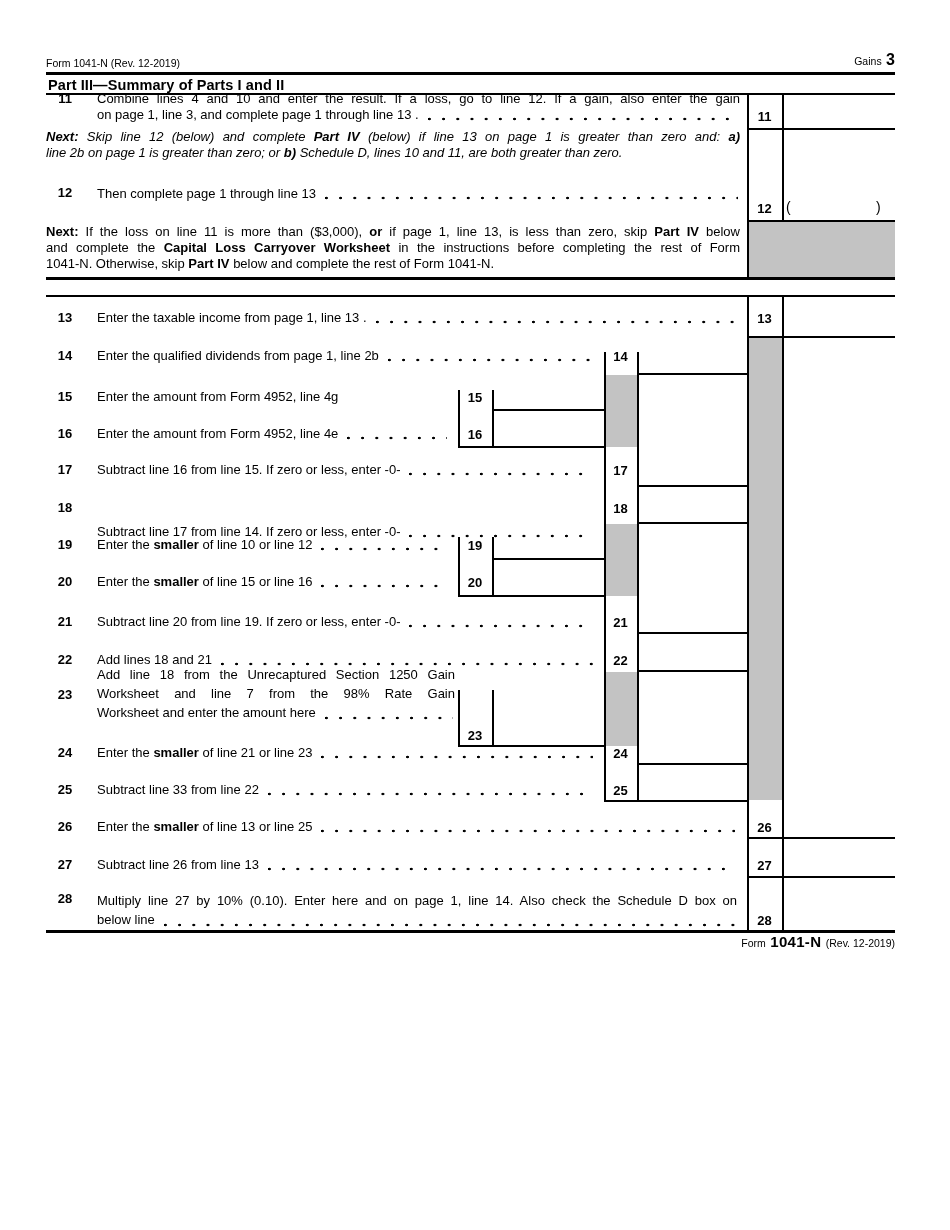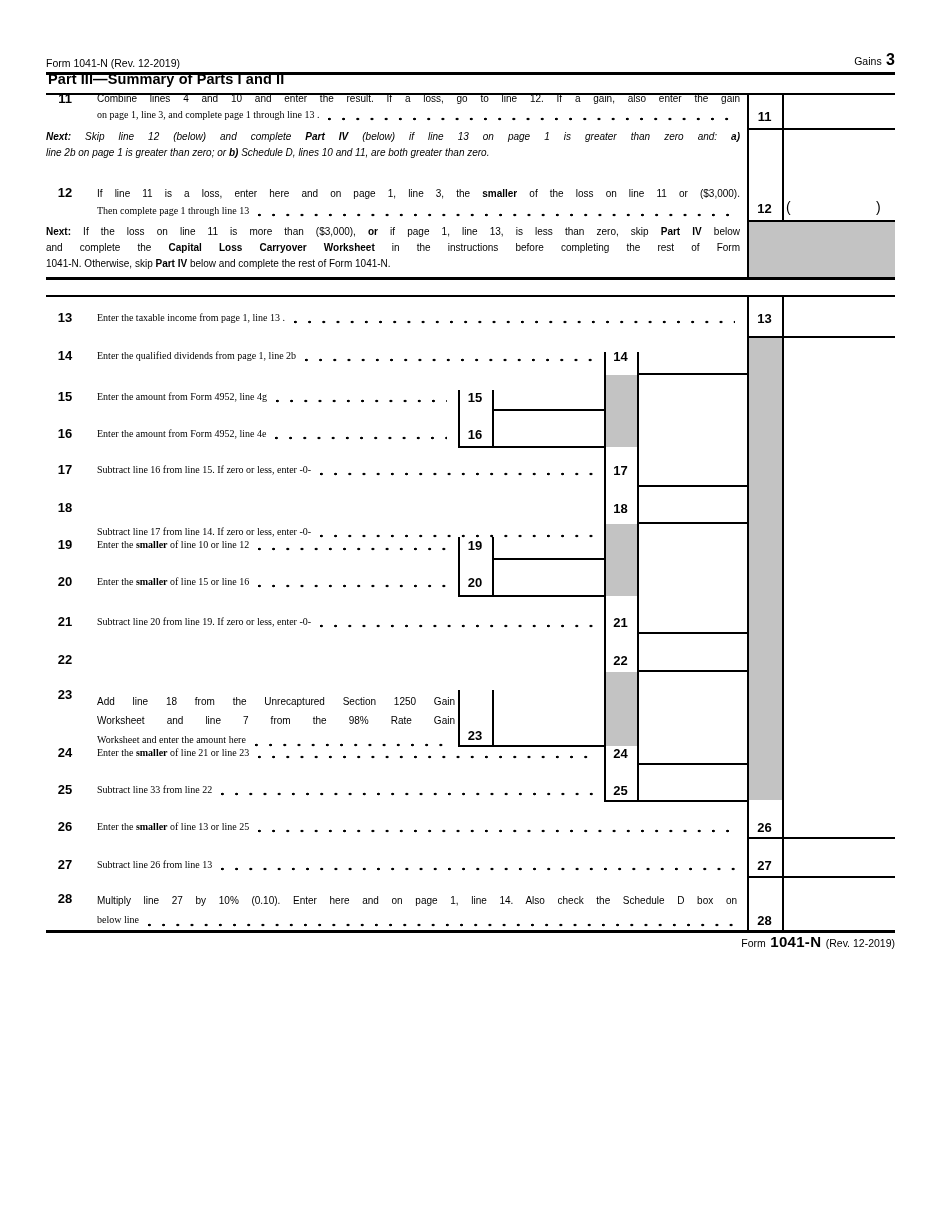--- a/index.html
+++ b/index.html
@@ -11,26 +11,26 @@
   .thick{height:3px;}
   .thick2{height:2.5px;}
   .shade{position:absolute;background:var(--shade,#c3c3c3);}
   .small{font-size:10.5px;}
   .ptitle{position:absolute;font-size:14.5px;font-weight:bold;letter-spacing:.1px;padding-left:2px;}
   .itemno{position:absolute;left:48px;width:34px;text-align:center;
           font-size:13px;font-weight:bold;}
   .entryno{position:absolute;width:35px;text-align:center;font-size:13px;font-weight:bold;}
   .entryno.mid{width:33px;}
   .entryno.inner{width:34px;}
-  .para{position:absolute;font-size:10px;line-height:16px;}
+  .para{position:absolute;font-size:13px;line-height:16px;}
   .lh17{line-height:17px;}
   .lh19{line-height:19px;}
   .jline{text-align:justify;text-align-last:justify;text-justify:inter-word;}
   .dline{display:flex;align-items:baseline;}
-  .dline .txt{white-space:nowrap;font-family:Liberation Serif, serif;}
+  .dline .txt{white-space:nowrap;}
   .leader{flex:1 1 auto;height:12px;align-self:flex-end;margin:0 2px 1px 9px;
           background-image:radial-gradient(circle at 1.3px 9px,#000 1.15px,transparent 1.6px);
           background-size:14.2px 12px;background-repeat:repeat-x;}
   .amount{position:absolute;}
   .paren{position:absolute;font-size:14px;}
   b,.b{font-weight:bold;}
   .hdr-right{position:absolute;right:55px;top:51px;text-align:right;}
   .hdr-right .pg{font-size:10.5px;}
   .hdr-right .num{font-size:16px;font-weight:bold;}
   .ftr{position:absolute;right:55px;top:933px;text-align:right;white-space:nowrap;}
@@ -42,21 +42,21 @@
 
 <div class="page">
 
   <div class="abs small" style="left:46px;top:57px;">Form 1041-N (Rev. 12-2019)</div>
   <div class="hdr-right">
     <span class="pg">Gains</span>
     <span class="num">3</span>
   </div>
   <div class="hline thick" style="left:46px;top:72px;width:849px;"></div>
 
-  <div class="ptitle" style="left:46px;top:71px;width:849px;">Part III—Summary of Parts I and II</div>
+  <div class="ptitle" style="left:46px;top:77px;width:849px;">Part III—Summary of Parts I and II</div>
   <div class="hline" style="left:46px;top:93px;width:849px;"></div>
 
   <div class="shade" style="left:747px;top:221px;width:148px;height:57px;"></div>
   <div class="vline" style="left:747px;top:94px;height:184px;"></div>
   <div class="vline" style="left:782px;top:94px;height:128px;"></div>
   <div class="hline" style="left:747px;top:128px;width:148px;"></div>
   <div class="hline" style="left:747px;top:220px;width:148px;"></div>
 
   <div class="itemno" style="top:91px;">11</div>
   <div class="para" style="left:97px;top:91px;width:643px;">
@@ -69,21 +69,20 @@
   <div class="entryno" style="left:747px;top:109px;">11</div>
   <div class="amount" style="left:784px;top:96px;width:110px;height:31px;"></div>
 
   <div class="para" style="left:46px;top:129px;width:694px;font-style:italic;">
     <div class="jline"><span class="b">Next:</span><span> Skip line 12 (below) and complete </span><span class="b">Part IV</span><span> (below) if line 13 on page 1 is greater than zero and: </span><span class="b">a)</span></div>
     <div><span>line 2b on page 1 is greater than zero; or </span><span class="b">b)</span><span> Schedule D, lines 10 and 11, are both greater than zero.</span></div>
   </div>
 
   <div class="itemno" style="top:185px;">12</div>
   <div class="para lh17" style="left:97px;top:185px;width:643px;">
-    <div class="jline"><span>If line 11 is a loss, enter here and on page 1, line 3, the </span><span class="b">smaller</span><span> of the loss on line 11 or ($3,000).</span></div>
     <div class="dline">
       <span class="txt"><span>Then complete page 1 through line 13</span></span>
       <span class="leader"></span>
     </div>
   </div>
   <div class="entryno" style="left:747px;top:201px;">12</div>
   <div class="paren" style="left:786px;top:199px;">(</div>
   <div class="paren" style="left:876px;top:199px;">)</div>
   <div class="amount" style="left:795px;top:190px;width:78px;height:28px;"></div>
 
@@ -139,21 +138,21 @@
 
   <div class="itemno" style="top:348px;">14</div>
   <div class="para dline" style="left:97px;top:348px;width:498px;">
     <span class="txt"><span>Enter the qualified dividends from page 1, line 2b</span></span>
       <span class="leader"></span>
   </div>
   <div class="entryno mid" style="left:604px;top:349px;">14</div>
   <div class="amount" style="left:638px;top:343px;width:110px;height:29px;"></div>
 
   <div class="itemno" style="top:389px;">15</div>
-  <div class="para dline" style="left:97px;top:389px;width:352px;">
+  <div class="para dline" style="left:97px;top:389px;width:352px;flex-direction:column;">
     <span class="txt"><span>Enter the amount from Form 4952, line 4g</span></span>
       <span class="leader"></span>
   </div>
   <div class="entryno inner" style="left:458px;top:390px;">15</div>
   <div class="amount" style="left:493px;top:385px;width:110px;height:23px;"></div>
 
   <div class="itemno" style="top:426px;">16</div>
   <div class="para dline" style="left:97px;top:426px;width:352px;">
     <span class="txt"><span>Enter the amount from Form 4952, line 4e</span></span>
       <span class="leader"></span>
@@ -195,25 +194,29 @@
 
   <div class="itemno" style="top:614px;">21</div>
   <div class="para dline" style="left:97px;top:614px;width:498px;">
     <span class="txt"><span>Subtract line 20 from line 19. If zero or less, enter -0-</span></span>
       <span class="leader"></span>
   </div>
   <div class="entryno mid" style="left:604px;top:615px;">21</div>
   <div class="amount" style="left:638px;top:609px;width:110px;height:22px;"></div>
 
   <div class="itemno" style="top:652px;">22</div>
+  <div class="para dline" style="left:97px;top:652px;width:498px;">
+    <span class="txt"><span>Add lines 18 and 21</span></span>
+      <span class="leader"></span>
+  </div>
   <div class="entryno mid" style="left:604px;top:653px;">22</div>
   <div class="amount" style="left:638px;top:647px;width:110px;height:22px;"></div>
 
   <div class="itemno" style="top:687px;">23</div>
-  <div class="para lh19" style="left:97px;top:692px;width:358px;">
+  <div class="para lh19" style="left:97px;top:665px;width:358px;">
     <div class="jline"><span>Add line 18 from the Unrecaptured Section 1250 Gain</span></div>
     <div class="jline"><span>Worksheet and line 7 from the 98% Rate Gain</span></div>
     <div class="dline">
       <span class="txt"><span>Worksheet and enter the amount here</span></span>
       <span class="leader"></span>
     </div>
   </div>
   <div class="entryno inner" style="left:458px;top:728px;">23</div>
   <div class="amount" style="left:493px;top:700px;width:110px;height:44px;"></div>
 

